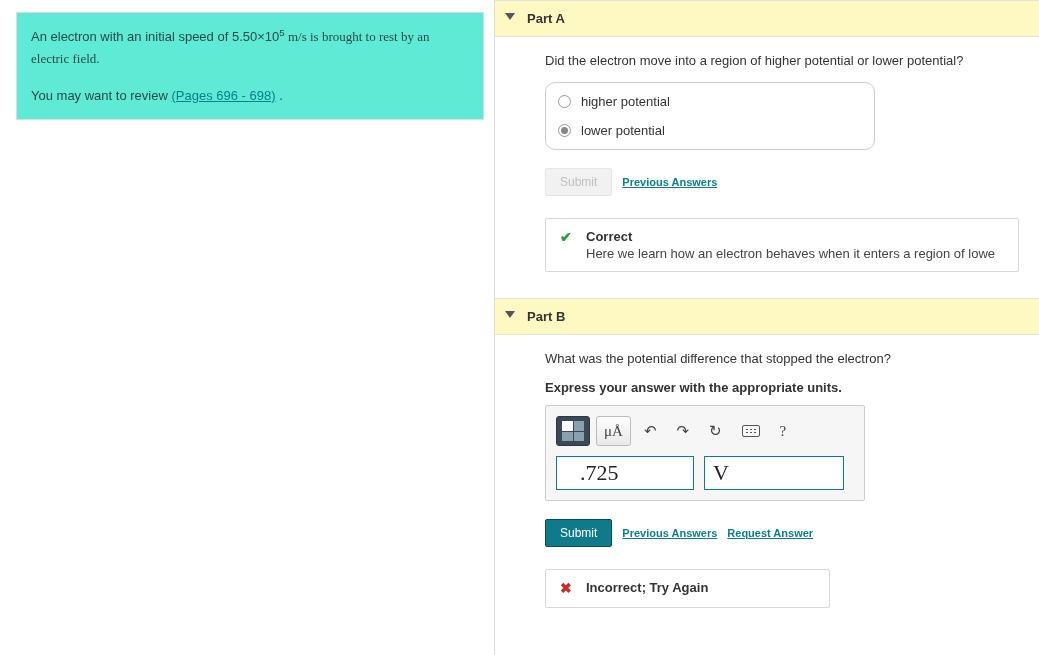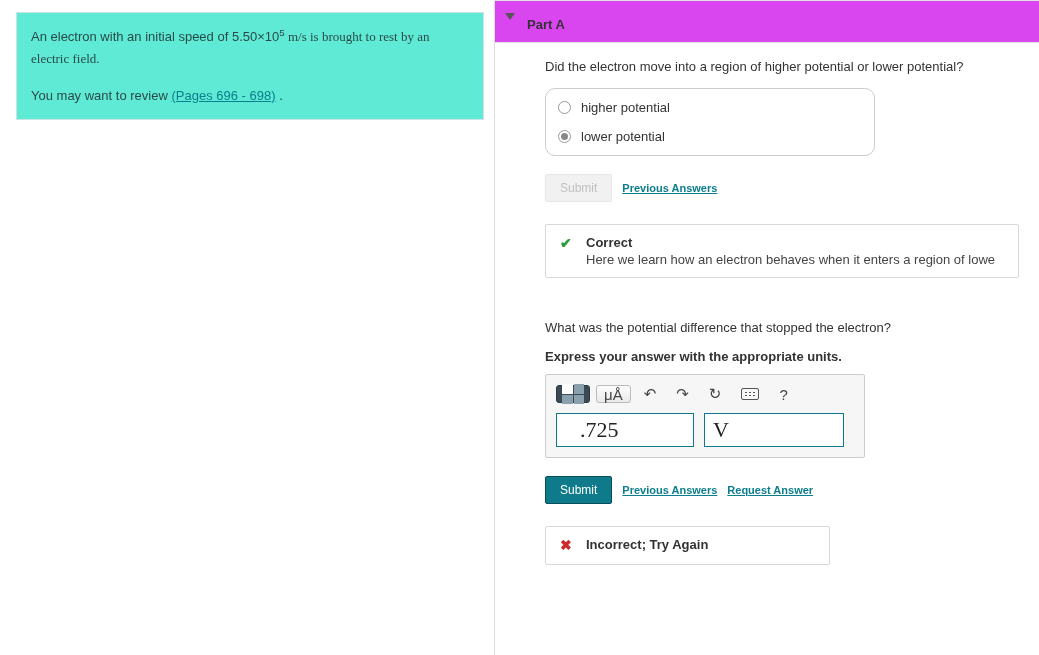--- a/index.html
+++ b/index.html
@@ -31,24 +31,24 @@
   .problem-box a {
     color: #0a7e8c;
     text-decoration: underline;
   }
   .rightcol {
     flex: 1;
     padding: 0;
     overflow: hidden;
   }
   .part-header {
-    background: #d946ef;
+    background: #fef9c3;
     border-top: 1px solid #e1e1e1;
     border-bottom: 1px solid #e1e1e1;
-    padding: 16px 14px 10px 32px;
+    padding: 10px 14px 10px 32px;
     position: relative;
     font-weight: bold;
     color: #333;
   }
   .part-header .caret {
     position: absolute;
     left: 10px;
     top: 12px;
     width: 0; height: 0;
     border-left: 5px solid transparent;
@@ -137,31 +137,32 @@
     background: #f6f6f6;
     padding: 10px;
   }
   .toolbar {
     display: flex;
     align-items: center;
     gap: 6px;
     margin-bottom: 10px;
   }
   .tbtn {
-    height: 18px;
+    height: 30px;
     border: 1px solid #bbb;
     border-radius: 3px;
     background: linear-gradient(#fdfdfd,#e9e9e9);
     display: flex;
     align-items: center;
     justify-content: flex-end;
     padding: 0 7px;
     font-size: 15px;
     color: #444;
     cursor: pointer;
+    font-family: Liberation Serif, serif;
   }
   .tbtn.dark {
     background: #3a4a54;
     border-color: #2b3840;
     color: #fff;
     padding: 0 5px;
   }
   .tgrid {
     width: 22px; height: 20px;
     display: grid;
@@ -241,20 +242,24 @@
         <span class="link">Previous Answers</span>
       </div>
 
       <div class="feedback">
         <span class="mark green">✔</span>
         <div class="title">Correct</div>
         <div class="msg">Here we learn how an electron behaves when it enters a region of lowe</div>
       </div>
     </div>
 
+    <div class="part-header">
+      <span class="caret"></span>
+      <span>Part B</span>
+    </div>
     <div class="part-body">
       <div class="qtext">What was the potential difference that stopped the electron?</div>
       <div class="hint">Express your answer with the appropriate units.</div>
 
       <div class="answer-panel">
         <div class="toolbar">
           <div class="tbtn dark">
             <div class="tgrid">
               <div class="hl"></div>
                 <div></div>

